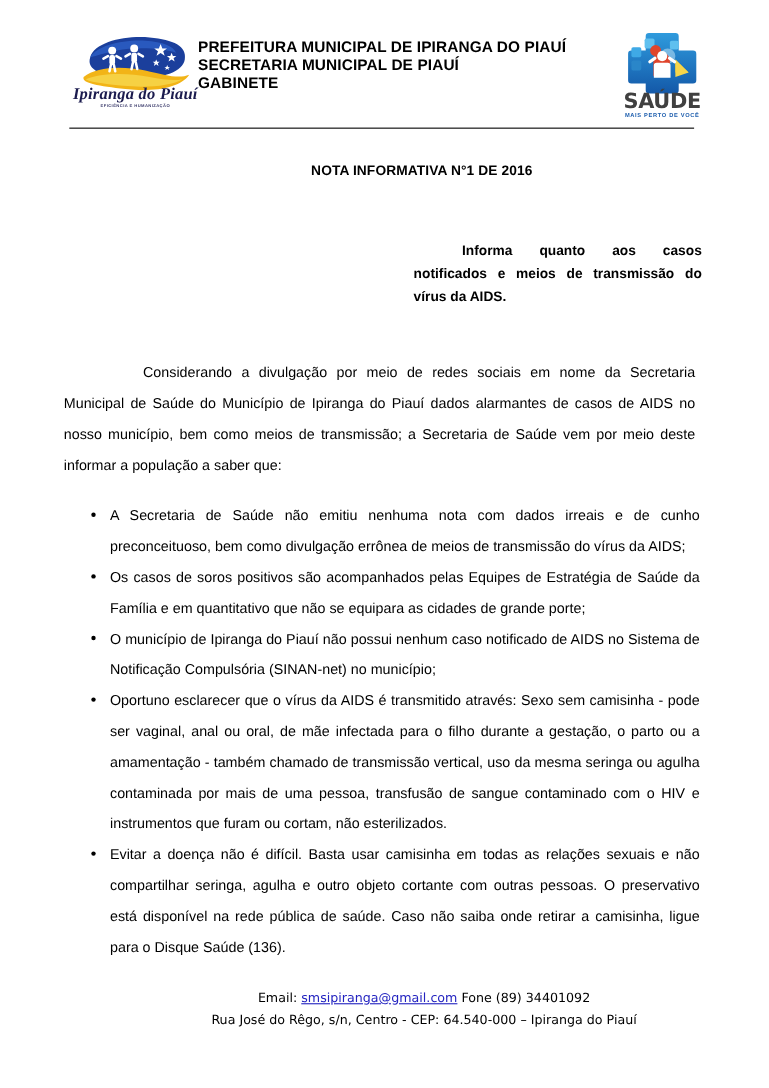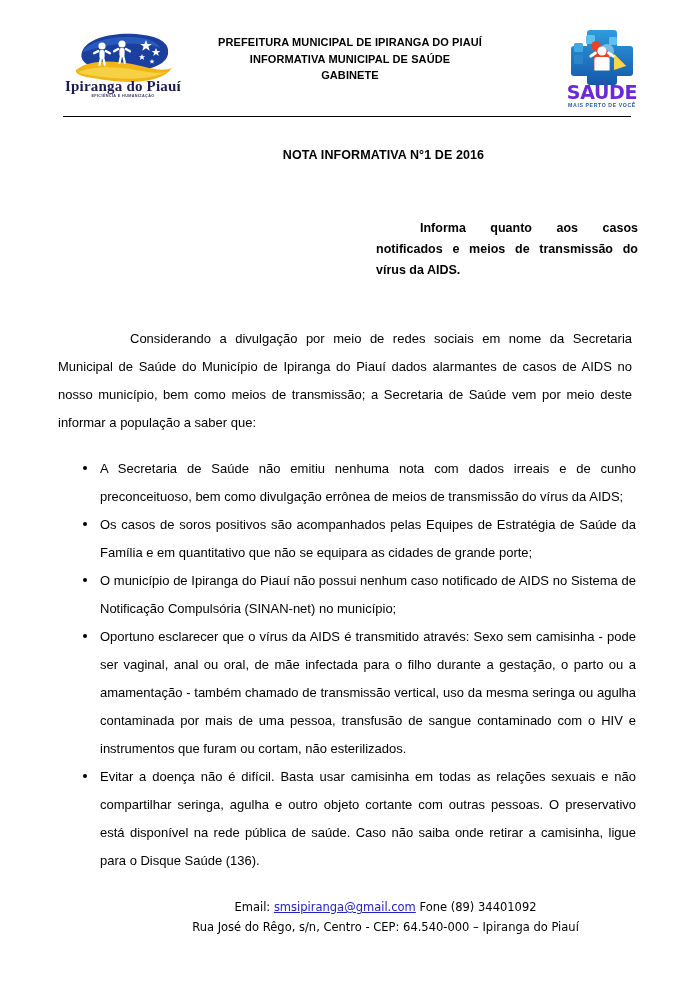--- a/index.html
+++ b/index.html
@@ -41,42 +41,43 @@
     left: 552px;
     top: 0px;
     width: 100px;
     height: 92px;
   }
   .header-text {
     position: absolute;
     left: 180px;
     top: 8px;
     width: 340px;
-    text-align: center;
-    font-size: 11px;
+    text-align: left;
+    font-size: 14px;
     font-weight: bold;
     line-height: 16.5px;
     letter-spacing: 0.1px;
   }
   .header-text div { white-space: nowrap; }
 
   
   .ipiranga-mark {
     position: relative;
     width: 122px;
     height: 56px;
   }
   .ipiranga-mark svg { display: block; }
   .ipiranga-word {
     position: absolute;
     left: 0;
     top: 48px;
     width: 122px;
     text-align: center;
     font-family: "Liberation Serif", serif;
+    font-style: italic;
     font-weight: bold;
     font-size: 15px;
     color: #1b1b4e;
     letter-spacing: 0.2px;
     line-height: 16px;
   }
   .ipiranga-sub {
     position: absolute;
     left: 0;
     top: 64px;
@@ -92,21 +93,21 @@
   
   .saude-mark { position: relative; width: 100px; height: 64px; }
   .saude-word {
     position: absolute;
     left: 0;
     top: 56px;
     width: 100px;
     text-align: center;
     font-weight: bold;
     font-size: 19px;
-    color: #6d28d9;
+    color: #404040;
     letter-spacing: -0.3px;
     line-height: 20px;
     font-family: "DejaVu Sans", sans-serif;
   }
   .saude-sub {
     position: absolute;
     left: 0;
     top: 76px;
     width: 100px;
     text-align: center;
@@ -251,21 +252,21 @@
             <polygon points="90,29 90.7,30.8 92.6,30.8 91.1,31.9 91.6,33.7 90,32.6 88.4,33.7 88.9,31.9 87.4,30.8 89.3,30.8"></polygon>
           </g>
         </svg>
       </div>
       <div class="ipiranga-word">Ipiranga do Piauí</div>
       <div class="ipiranga-sub">EFICIÊNCIA E HUMANIZAÇÃO</div>
     </div>
 
     <div class="header-text">
       <div>PREFEITURA MUNICIPAL DE IPIRANGA DO PIAUÍ</div>
-      <div>INFORMATIVA MUNICIPAL DE SAÚDE</div>
+      <div>SECRETARIA MUNICIPAL DE PIAUÍ</div>
       <div>GABINETE</div>
     </div>
 
     <div class="logo-right">
       <div class="saude-mark">
         <svg width="100" height="60" viewBox="0 0 100 60">
           <defs>
             <linearGradient id="crossGrad" x1="0" y1="0" x2="0" y2="1">
               <stop offset="0%" stop-color="#2f9bdd"></stop>
               <stop offset="100%" stop-color="#1358a8"></stop>

